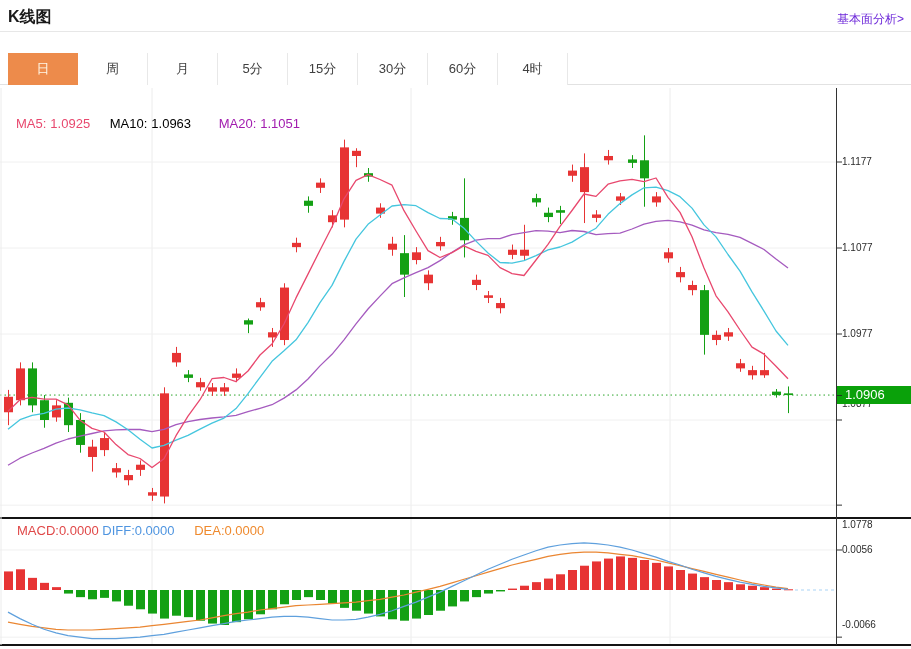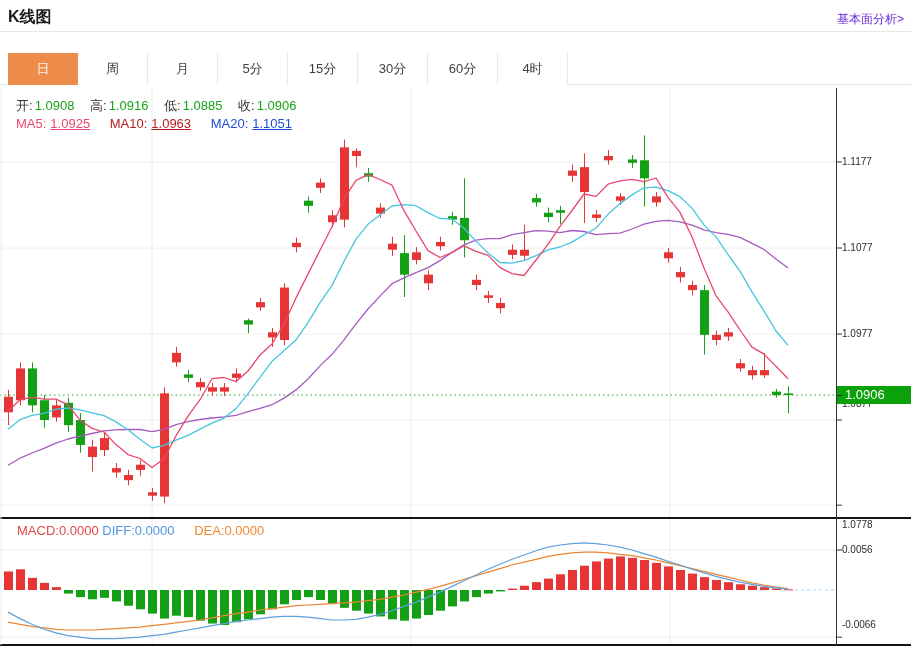--- a/index.html
+++ b/index.html
@@ -15,23 +15,23 @@
   .tab{width:70px;height:32px;line-height:32px;text-align:center;font-size:13px;color:#404040;
        border-right:1px solid #e8e8e8;box-sizing:border-box;cursor:pointer;background:#fff;}
   .tab:first-child{border-left:1px solid #e8e8e8;}
   .tab.active{background:#ed8b4b;border-color:#ed8b4b;color:#fff8e7;}
   
   .ohlc-row{position:absolute;left:16px;top:97px;font-size:13px;color:#333;z-index:3;white-space:nowrap;}
   .ohlc-row .grp{margin-right:12px;}
   .ohlc-row .val{color:#18a318;margin-left:2px;}
   .ma-row{position:absolute;left:16px;top:116px;font-size:13px;z-index:3;white-space:nowrap;}
   .ma-row .ma5{color:#e8486e;margin-right:16px;}
-  .ma-row .ma10{color:#b91c1c;margin-right:16px;}
-  .ma-row .ma20{color:#1d4ed8;}
-  .ma-row .v{margin-left:4px;text-decoration:underline;}
+  .ma-row .ma10{color:#000000;margin-right:24px;}
+  .ma-row .ma20{color:#a21caf;}
+  .ma-row .v{margin-left:4px;}
   .macd-row{position:absolute;left:17px;top:523px;font-size:13px;z-index:3;white-space:nowrap;}
   .macd-row .macd{color:#e04848;text-align:right;}
   .macd-row .diff{color:#4f95e0;}
   .macd-row .dea{color:#ef8a2e;margin-left:16px;margin-top:28px;}
   
   .axis-label{position:absolute;left:842px;font-size:10px;color:#2b2b2b;line-height:16px;z-index:3;}
   .current-price-tag{position:absolute;left:837px;top:386px;width:74px;height:18px;background:#0aa10a;
        color:#fff;font-size:13px;line-height:18px;padding-left:8px;box-sizing:border-box;z-index:4;}
   .current-price-tag:before{content:"";position:absolute;left:0;top:9px;width:5px;height:1px;background:#1d3a1d;}
   .chart-svg{position:absolute;left:0;top:0;z-index:1;}
@@ -288,26 +288,20 @@
         <div class="tab">周</div>
         <div class="tab">月</div>
         <div class="tab">5分</div>
         <div class="tab">15分</div>
         <div class="tab">30分</div>
         <div class="tab">60分</div>
         <div class="tab">4时</div>
       </div>
   </div>
 
-  <div class="ohlc-row">
-    <span class="grp"><span>开:</span><span class="val">1.0908</span></span>
-    <span class="grp"><span>高:</span><span class="val">1.0916</span></span>
-    <span class="grp"><span>低:</span><span class="val">1.0885</span></span>
-    <span class="grp"><span>收:</span><span class="val">1.0906</span></span>
-  </div>
 
   <div class="ma-row">
     <span class="ma5"><span>MA5:</span><span class="v">1.0925</span></span>
     <span class="ma10"><span>MA10:</span><span class="v">1.0963</span></span>
     <span class="ma20"><span>MA20:</span><span class="v">1.1051</span></span>
   </div>
 
   <div class="macd-row">
     <span class="macd"><span>MACD:</span><span>0.0000</span></span>
     <span class="diff"><span>DIFF:</span><span>0.0000</span></span>

